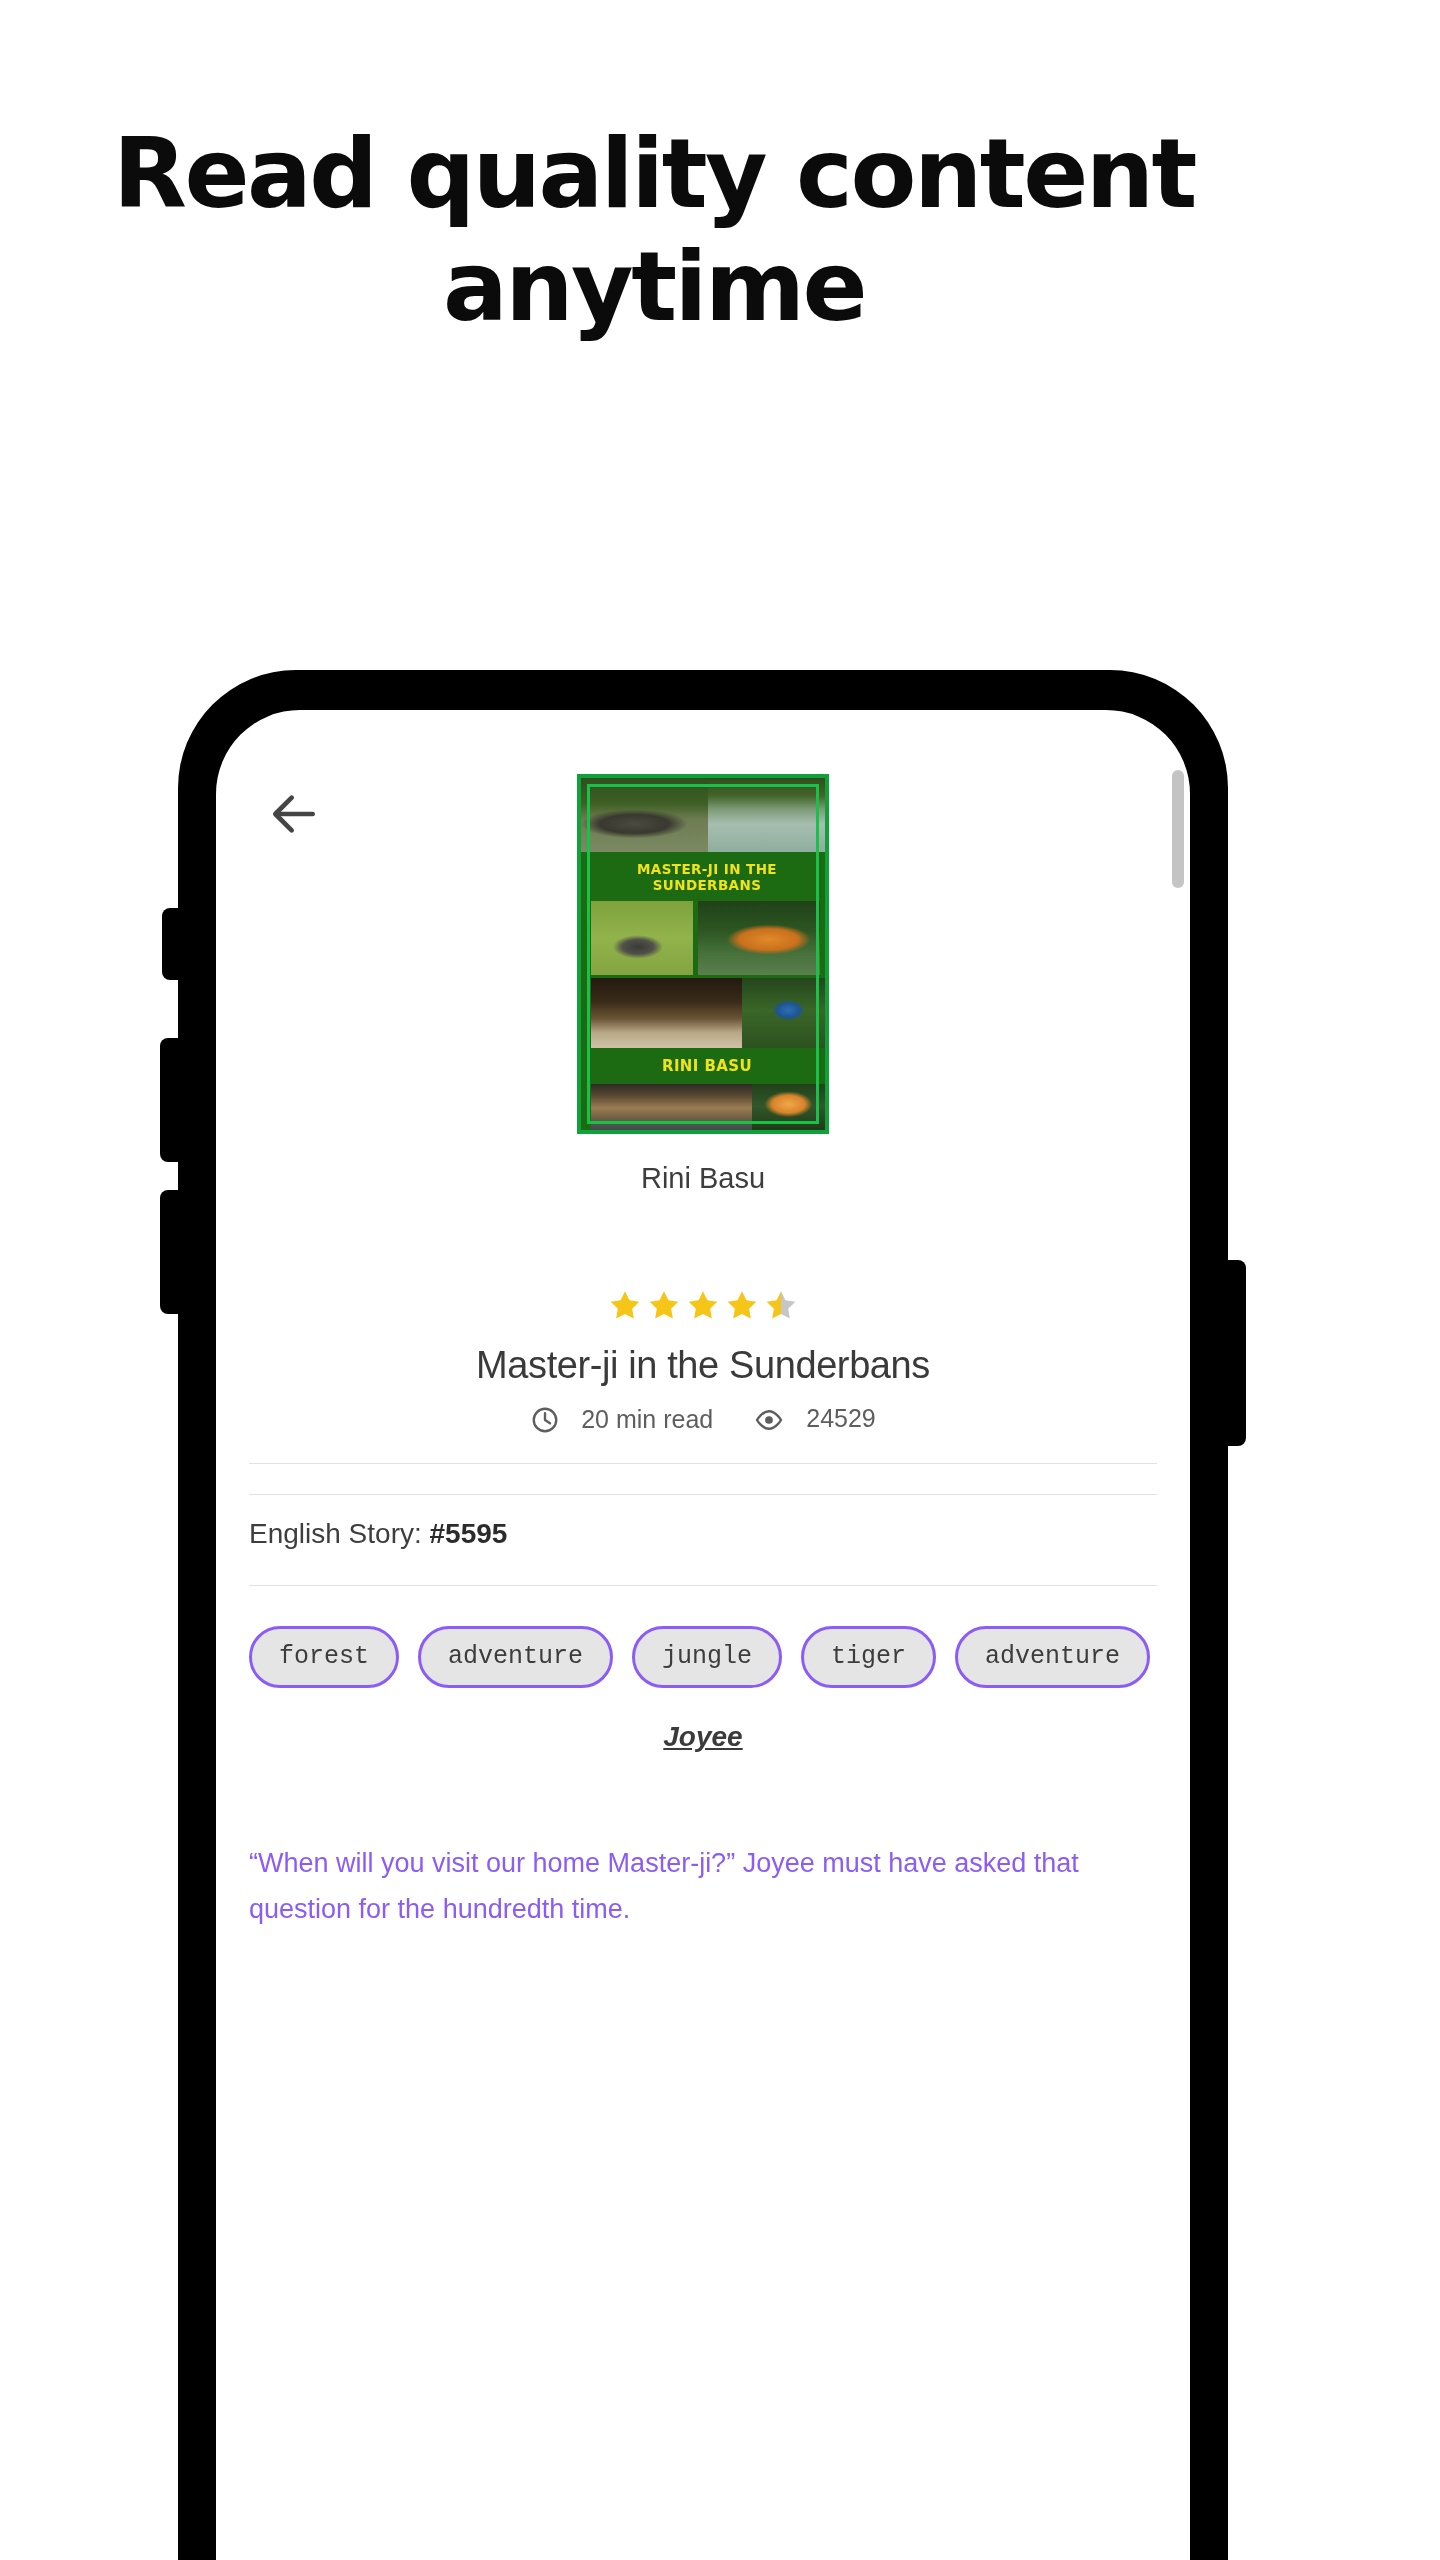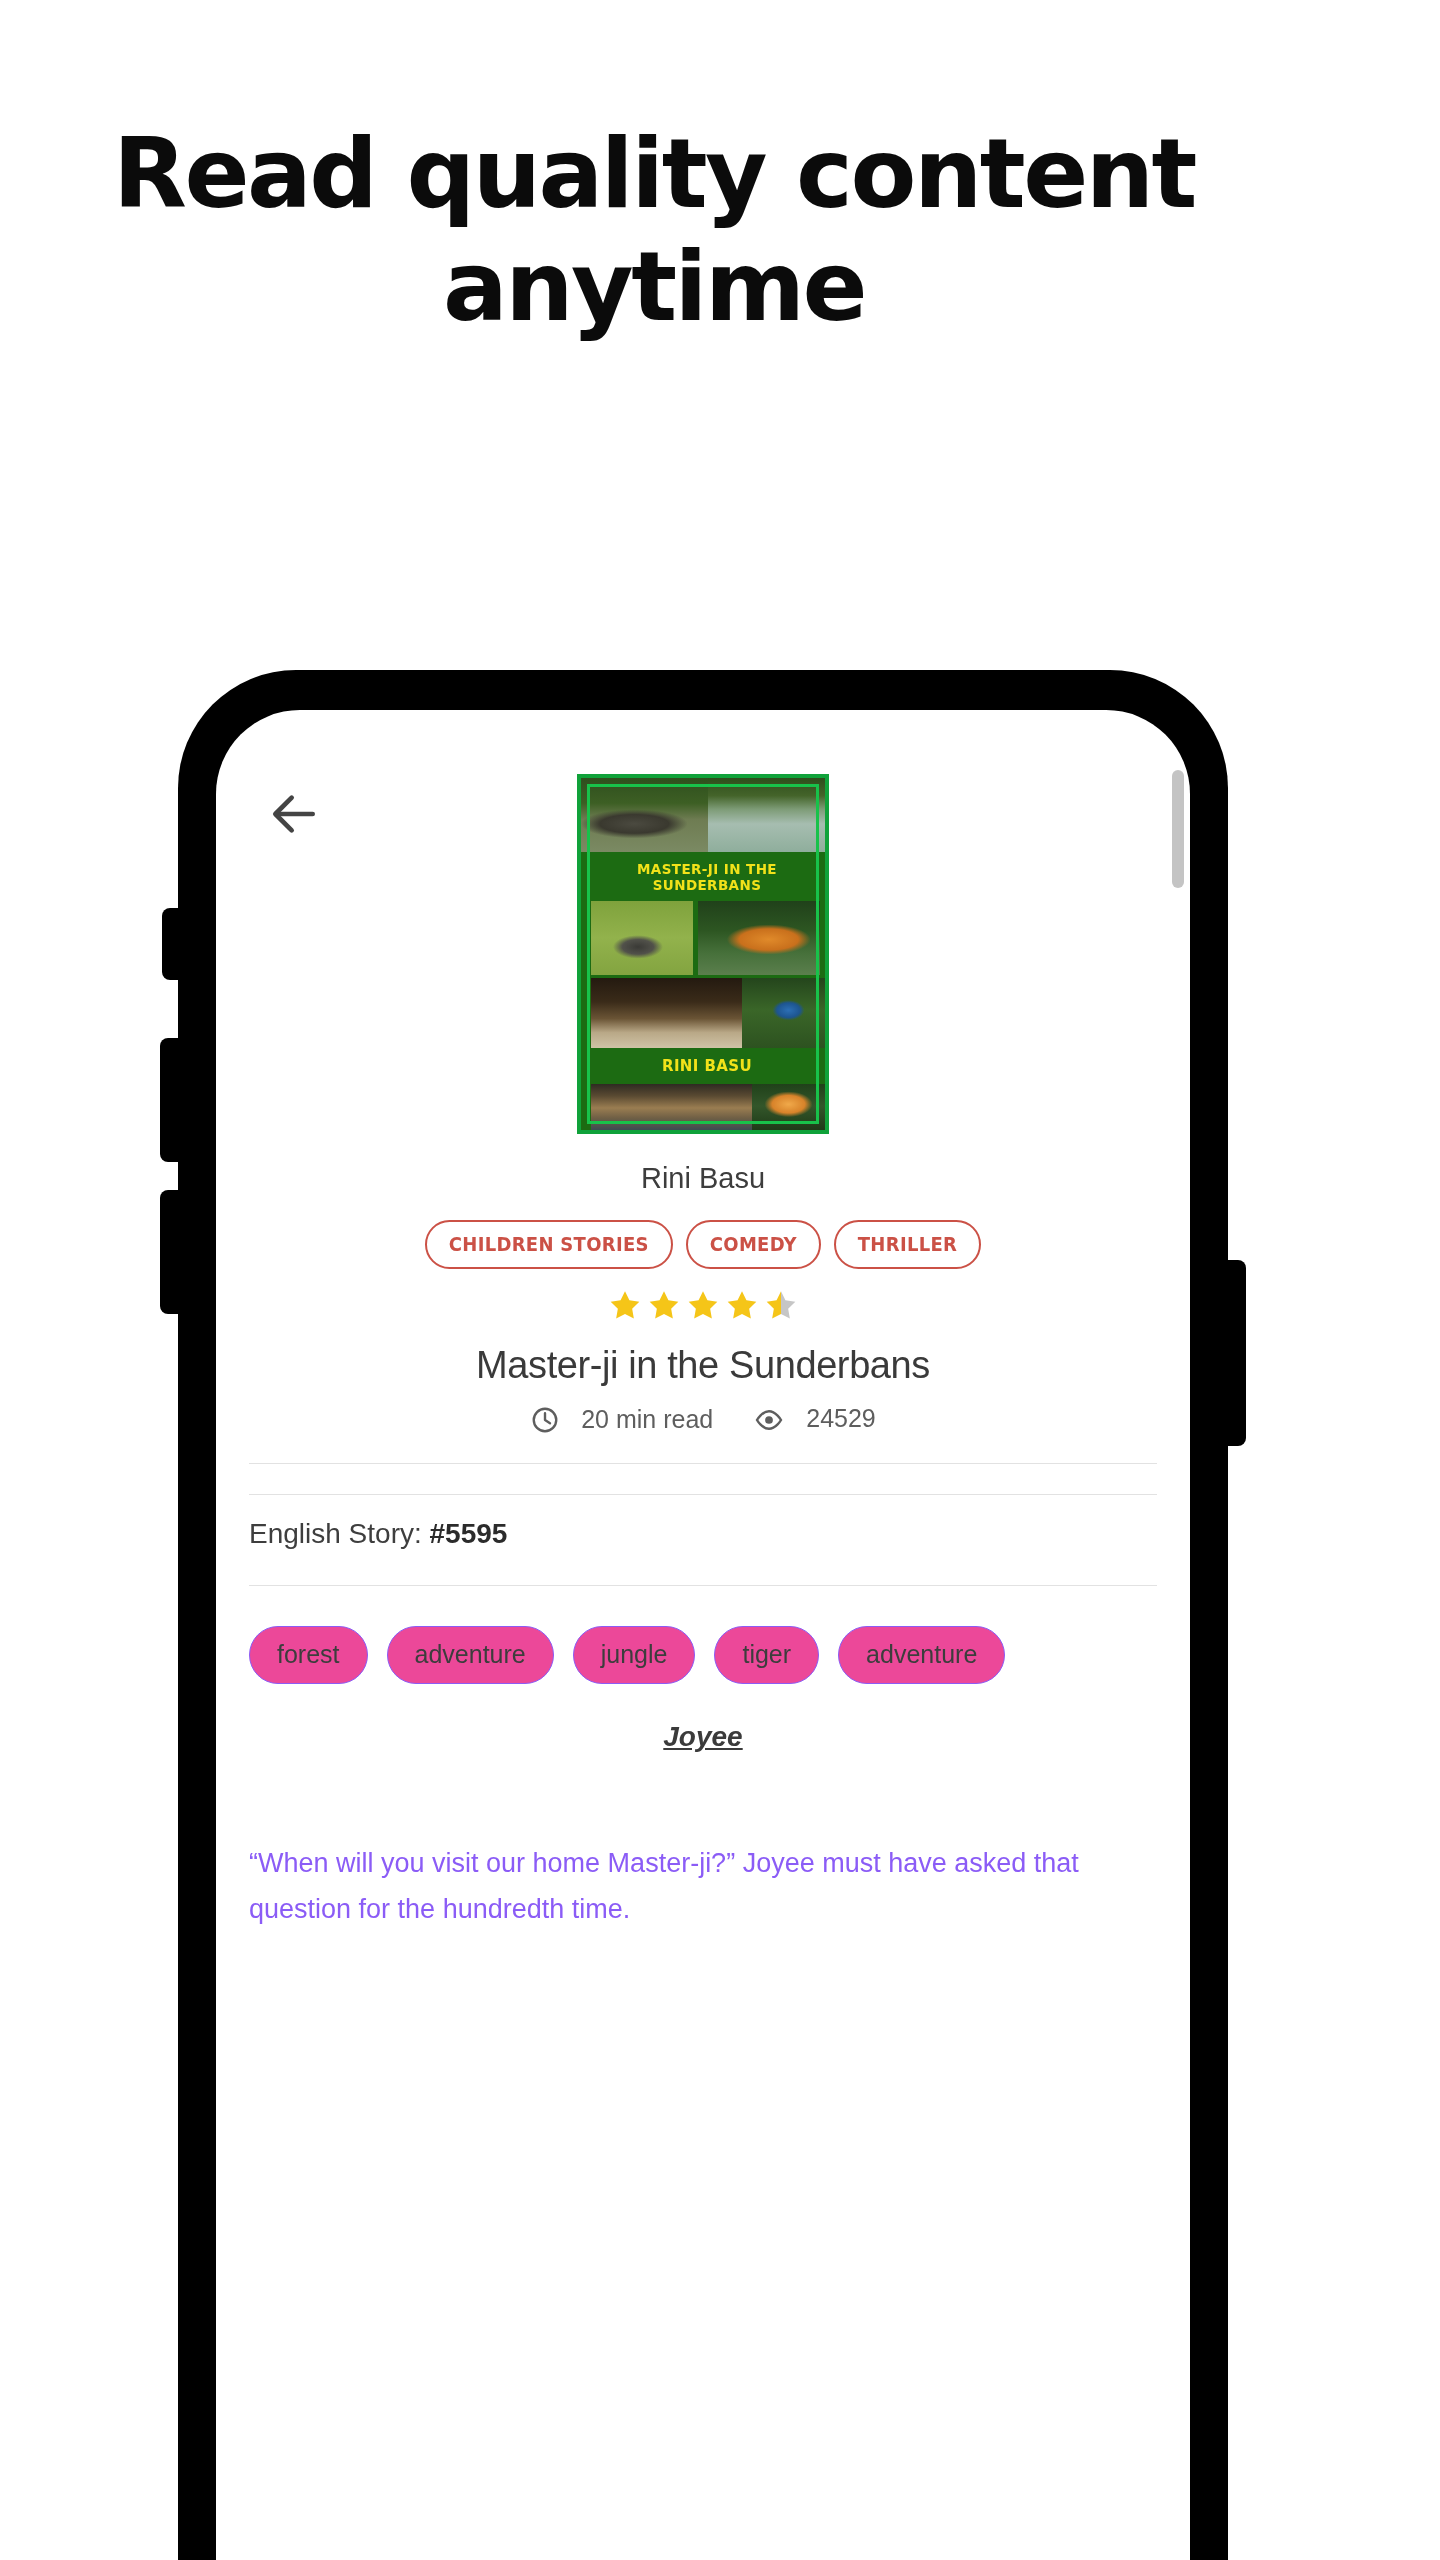--- a/index.html
+++ b/index.html
@@ -288,28 +288,29 @@
   .tag-row {
     position: absolute;
     left: 33px;
     top: 916px;
     display: flex;
     gap: 19px;
     width: 960px;
     overflow: hidden;
   }
   .tag-chip {
-    background: #ec4899;
-    border: 1px solid #8b5cf6;
+    background: #e5e5e5;
+    border: 3px solid #8b5cf6;
     color: #3d3d3d;
     border-radius: 40px;
     padding: 13px 27px 14px;
     font-size: 25px;
     white-space: nowrap;
     flex: 0 0 auto;
+    font-family: Liberation Mono, monospace;
   }
 
   .speaker-name {
     position: absolute;
     left: 0; right: 0;
     top: 1011px;
     text-align: center;
     font-size: 28px;
     font-weight: 700;
     font-style: italic;
@@ -371,25 +372,20 @@
             <div class="cover-author">RINI BASU</div>
             <div class="cv-row" style="flex:1;">
               <div class="cv-cell ph-roots" style="width:66%;margin-left:4%;"></div>
               <div class="cv-cell ph-tiger-face" style="width:30%;"></div>
             </div>
           </div>
         </div>
 
         <div class="author-name">Rini Basu</div>
 
-        <div class="genre-row">
-          <div class="genre-chip">CHILDREN STORIES</div>
-          <div class="genre-chip">COMEDY</div>
-          <div class="genre-chip">THRILLER</div>
-        </div>
 
         <div class="star-row">
           <svg width="36" height="36" viewBox="0 0 24 24">
               <path fill="#f5c518" d="M12 2.2l2.95 5.98 6.6.96-4.78 4.66 1.13 6.58L12 17.27 6.1 20.38l1.13-6.58L2.45 9.14l6.6-.96z"></path>
             </svg>
           <svg width="36" height="36" viewBox="0 0 24 24">
               <path fill="#f5c518" d="M12 2.2l2.95 5.98 6.6.96-4.78 4.66 1.13 6.58L12 17.27 6.1 20.38l1.13-6.58L2.45 9.14l6.6-.96z"></path>
             </svg>
           <svg width="36" height="36" viewBox="0 0 24 24">
               <path fill="#f5c518" d="M12 2.2l2.95 5.98 6.6.96-4.78 4.66 1.13 6.58L12 17.27 6.1 20.38l1.13-6.58L2.45 9.14l6.6-.96z"></path>

